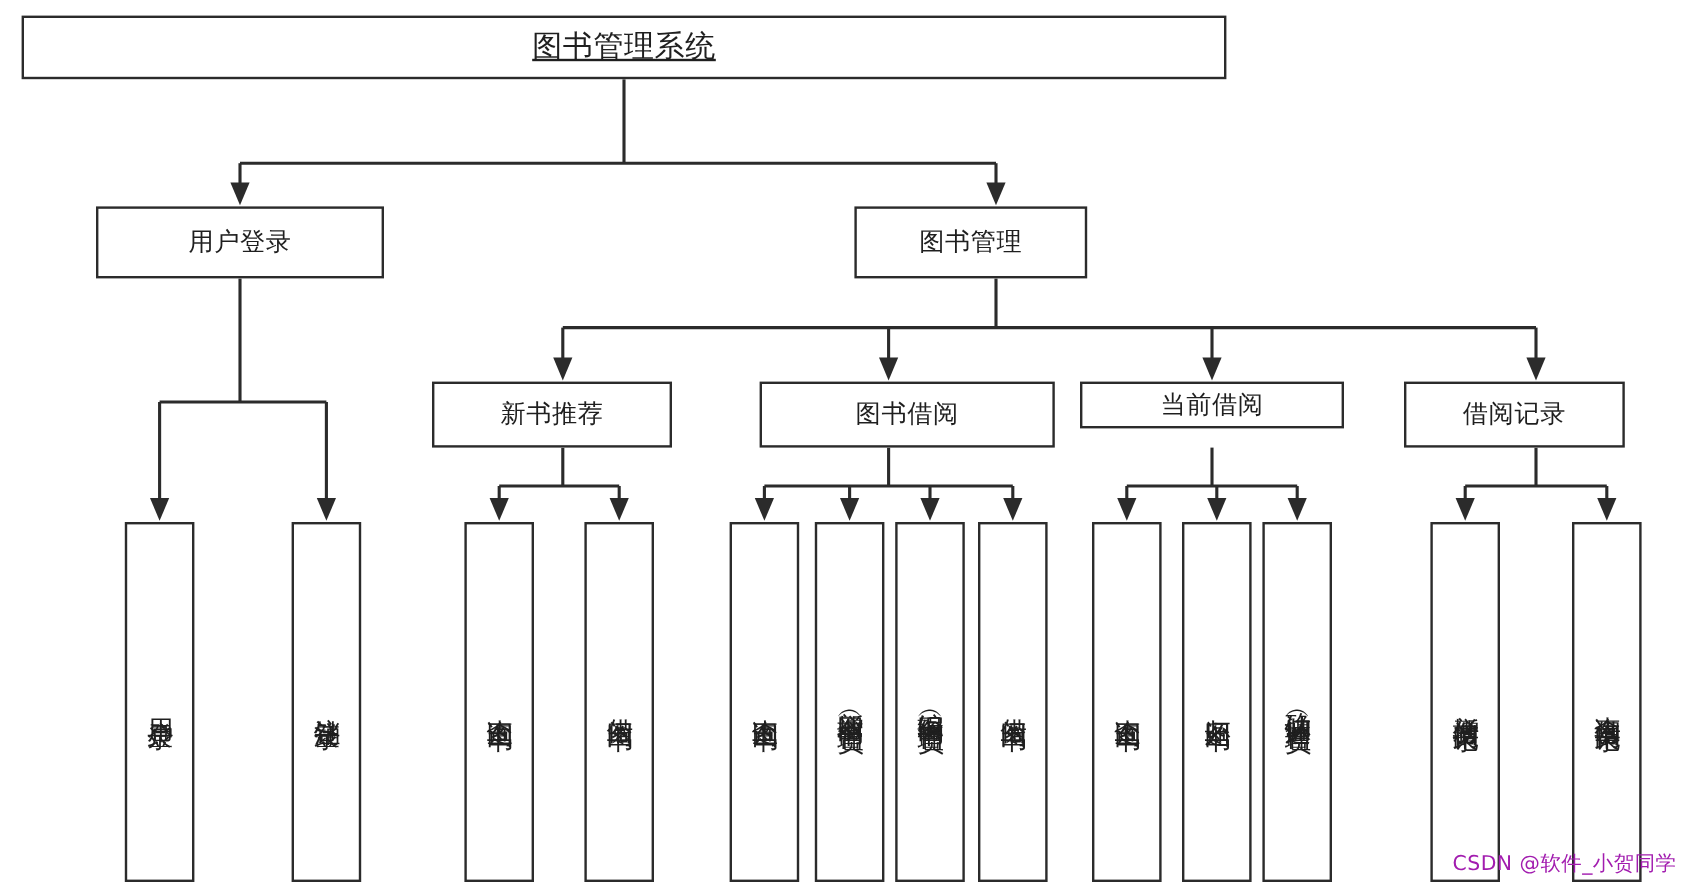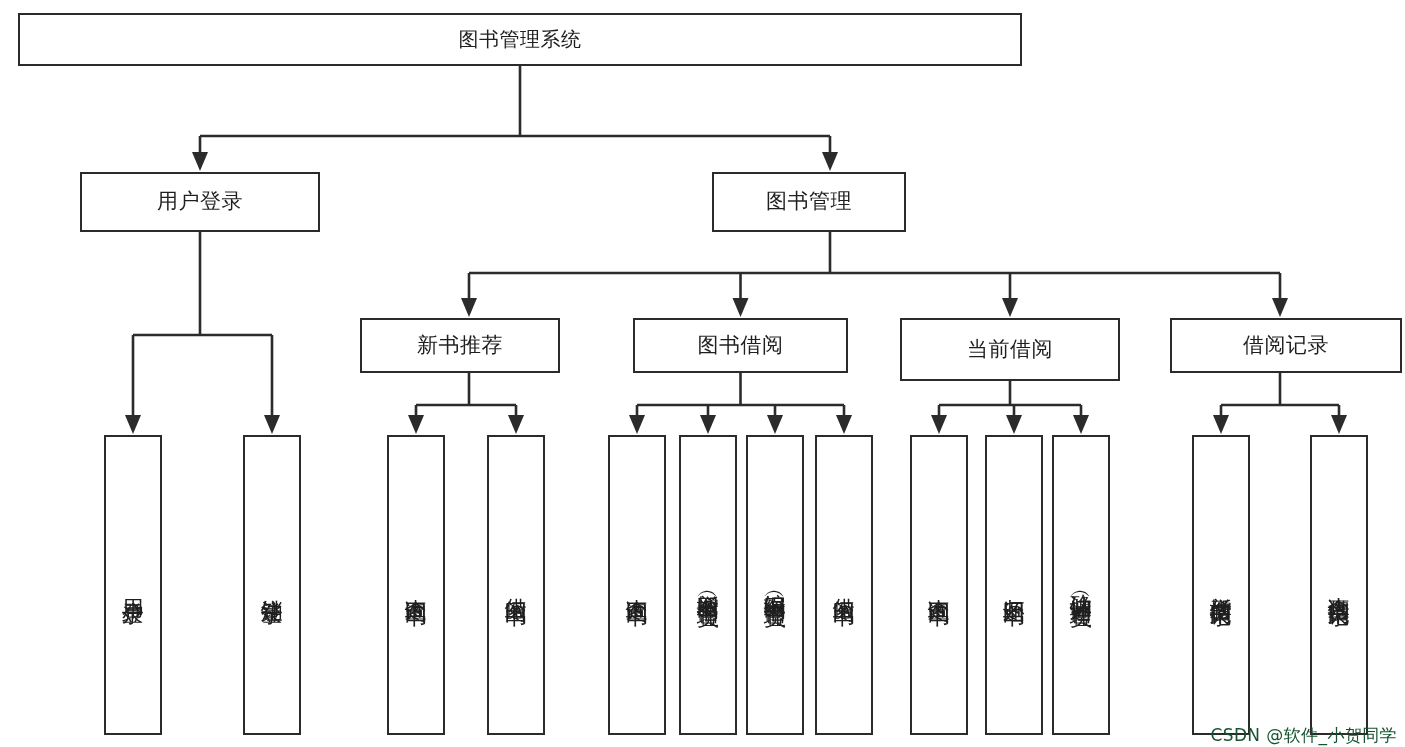--- a/index.html
+++ b/index.html
@@ -52,28 +52,29 @@
   }
   .node.vertical .label {
     writing-mode: vertical-rl;
     text-orientation: upright;
     font-size: 22px;
     line-height: 1.06;
     letter-spacing: 2px;
     max-height: 268px;
   }
   .node.root .label {
-    font-size: 20px;
+    font-size: 25px;
+    text-decoration: underline;
   }
   #watermark {
     position: absolute;
     right: 8px;
-    bottom: 0;
+    bottom: 16px;
     font-size: 17px;
-    color: #14532d;
+    color: #a21caf;
     white-space: nowrap;
     letter-spacing: 0.4px;
   }
 </style>
 </head>
 <body>
 
 <div id="canvas">
   <svg id="edges" viewBox="0 0 1405 747">
       <g fill="none" stroke="#2b2b2b" stroke-width="2.6">
@@ -149,27 +150,27 @@
       </div>
       <div class="node horizontal" style="left: 80px; top: 172px; width: 240px; height: 60px;">
         <span class="label">用户登录</span>
       </div>
       <div class="node horizontal" style="left: 712px; top: 172px; width: 194px; height: 60px;">
         <span class="label">图书管理</span>
       </div>
       <div class="node horizontal" style="left: 360px; top: 318px; width: 200px; height: 55px;">
         <span class="label">新书推荐</span>
       </div>
-      <div class="node horizontal" style="left: 633px; top: 318px; width: 215px; height: 55px;">
+      <div class="node horizontal" style="left: 633px; top: 318px; width: 246px; height: 55px;">
         <span class="label">图书借阅</span>
       </div>
-      <div class="node horizontal" style="left: 900px; top: 318px; width: 220px; height: 63px;">
+      <div class="node horizontal" style="left: 900px; top: 318px; width: 220px; height: 39px;">
         <span class="label">当前借阅</span>
       </div>
-      <div class="node horizontal" style="left: 1170px; top: 318px; width: 232px; height: 55px;">
+      <div class="node horizontal" style="left: 1170px; top: 318px; width: 184px; height: 55px;">
         <span class="label">借阅记录</span>
       </div>
       <div class="node vertical" style="left: 104px; top: 435px; width: 58px; height: 300px;">
         <span class="label">用户登录</span>
       </div>
       <div class="node vertical" style="left: 243px; top: 435px; width: 58px; height: 300px;">
         <span class="label">注销登录</span>
       </div>
       <div class="node vertical" style="left: 387px; top: 435px; width: 58px; height: 300px;">
         <span class="label">查询图书</span>

